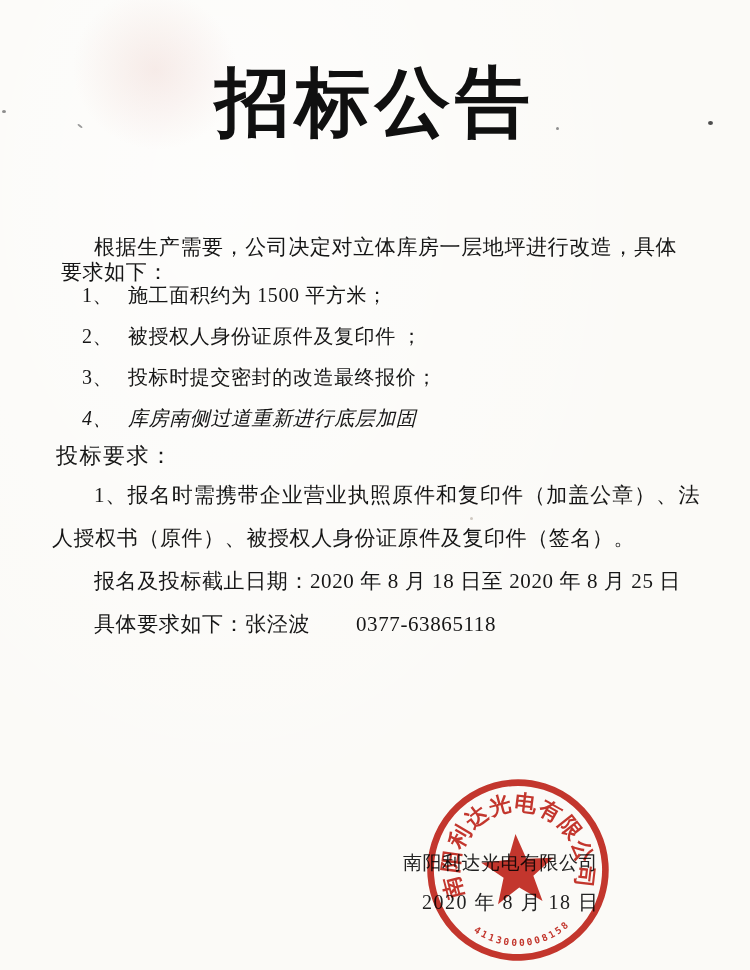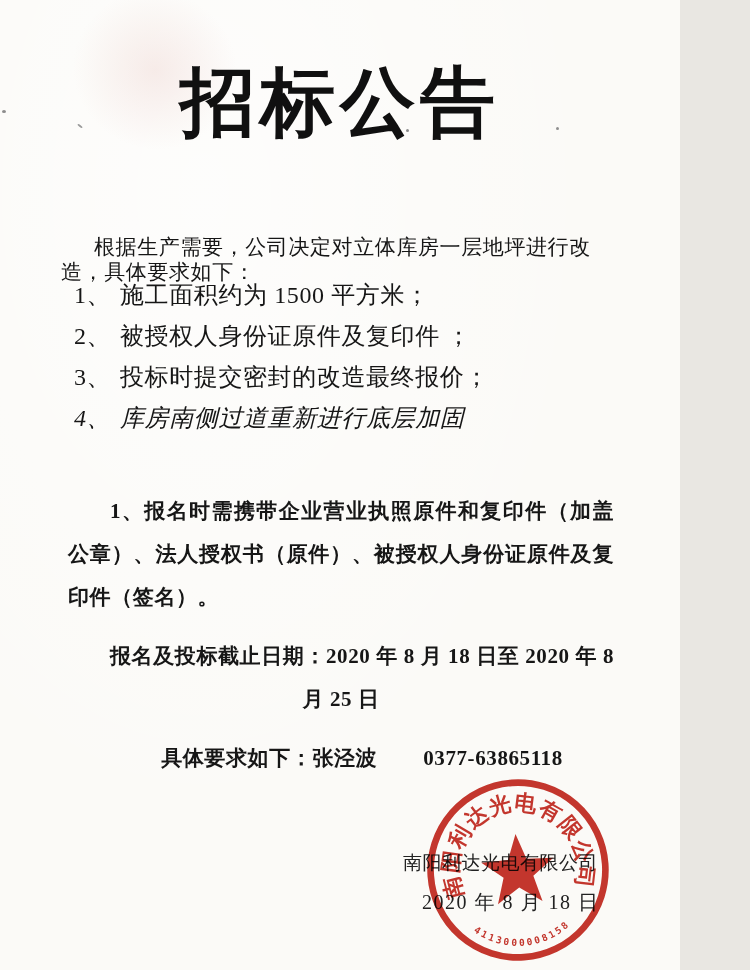--- a/index.html
+++ b/index.html
@@ -1,48 +1,48 @@
 <!DOCTYPE html>
 <html><head>
 <meta charset="utf-8">
 <style>
   html,body{margin:0;padding:0;background:#e9e7e2;}
   .page{
     position:relative;
-    width:680px;height:970px;
+    width:750px;height:970px;
     background:
       radial-gradient(ellipse at 30% 20%, rgba(255,255,255,.6), rgba(255,255,255,0) 60%),
       #fbfaf7;
     overflow:hidden;
     font-family:"Liberation Serif","DejaVu Serif",serif;
     color:#161616;
   }
   .title{
     position:absolute;top:60px;left:0;width:100%;
     margin:0;text-align:center;
     font-size:75px;font-weight:700;letter-spacing:5px;line-height:1.15;
     color:#101010;
   }
   .intro{
     position:absolute;top:227px;left:53px;right:52px;margin:8px;
     font-size:21px;line-height:25px;text-indent:33px;letter-spacing:.6px;
   }
-  .req-item{position:absolute;left:74px;font-size:24px;letter-spacing:.6px;line-height:24px;}
+  .req-item{position:absolute;left:82px;font-size:20px;letter-spacing:.6px;line-height:24px;}
   .req-item .req-num{display:inline-block;width:46px;}
   .ri-0{top:283px;} .ri-1{top:324px;} .ri-2{top:365px;} .ri-3{top:406px;font-style:italic;}
   .bid-heading{
     position:absolute;top:441px;left:56px;margin:0;
     font-size:22px;letter-spacing:1.5px;
   }
   .bid-body{
     position:absolute;top:474px;left:52px;right:50px;
     font-size:21px;line-height:43px;letter-spacing:.6px;
   }
-  .bid-body p{margin:16px;text-align:justify;text-indent:42px;font-weight:bold;}
-  .bid-body p.no-justify{text-align:center;}
+  .bid-body p{margin:0;text-align:justify;text-indent:42px;}
+  .bid-body p.no-justify{text-align:left;}
   .contact-phone{margin-left:46px;}
   .sig-company{
     position:absolute;top:850px;left:403px;margin:0;
     font-size:19px;letter-spacing:.5px;color:#222;
   }
   .sig-date{
     position:absolute;top:889px;left:422px;margin:0;
     font-size:20px;letter-spacing:1.5px;color:#222;
   }
   .seal{
@@ -89,20 +89,21 @@
   <div class="req-item ri-1">
     <span class="req-num">2、</span><span class="req-text">被授权人身份证原件及复印件 ；</span>
   </div>
   <div class="req-item ri-2">
     <span class="req-num">3、</span><span class="req-text">投标时提交密封的改造最终报价；</span>
   </div>
   <div class="req-item ri-3">
     <span class="req-num">4、</span><span class="req-text">库房南侧过道重新进行底层加固</span>
   </div>
 
+  <p class="bid-heading">投标要求：</p>
 
   <div class="bid-body">
     <p>1、报名时需携带企业营业执照原件和复印件（加盖公章）、法人授权书（原件）、被授权人身份证原件及复印件（签名）。</p>
     <p class="no-justify">报名及投标截止日期：2020 年 8 月 18 日至 2020 年 8 月 25 日</p>
     <p class="no-justify"><span>具体要求如下：</span><span>张泾波</span><span class="contact-phone">0377-63865118</span></p>
   </div>
 
   <p class="sig-company">南阳利达光电有限公司</p>
   <p class="sig-date">2020 年 8 月 18 日</p>
 

